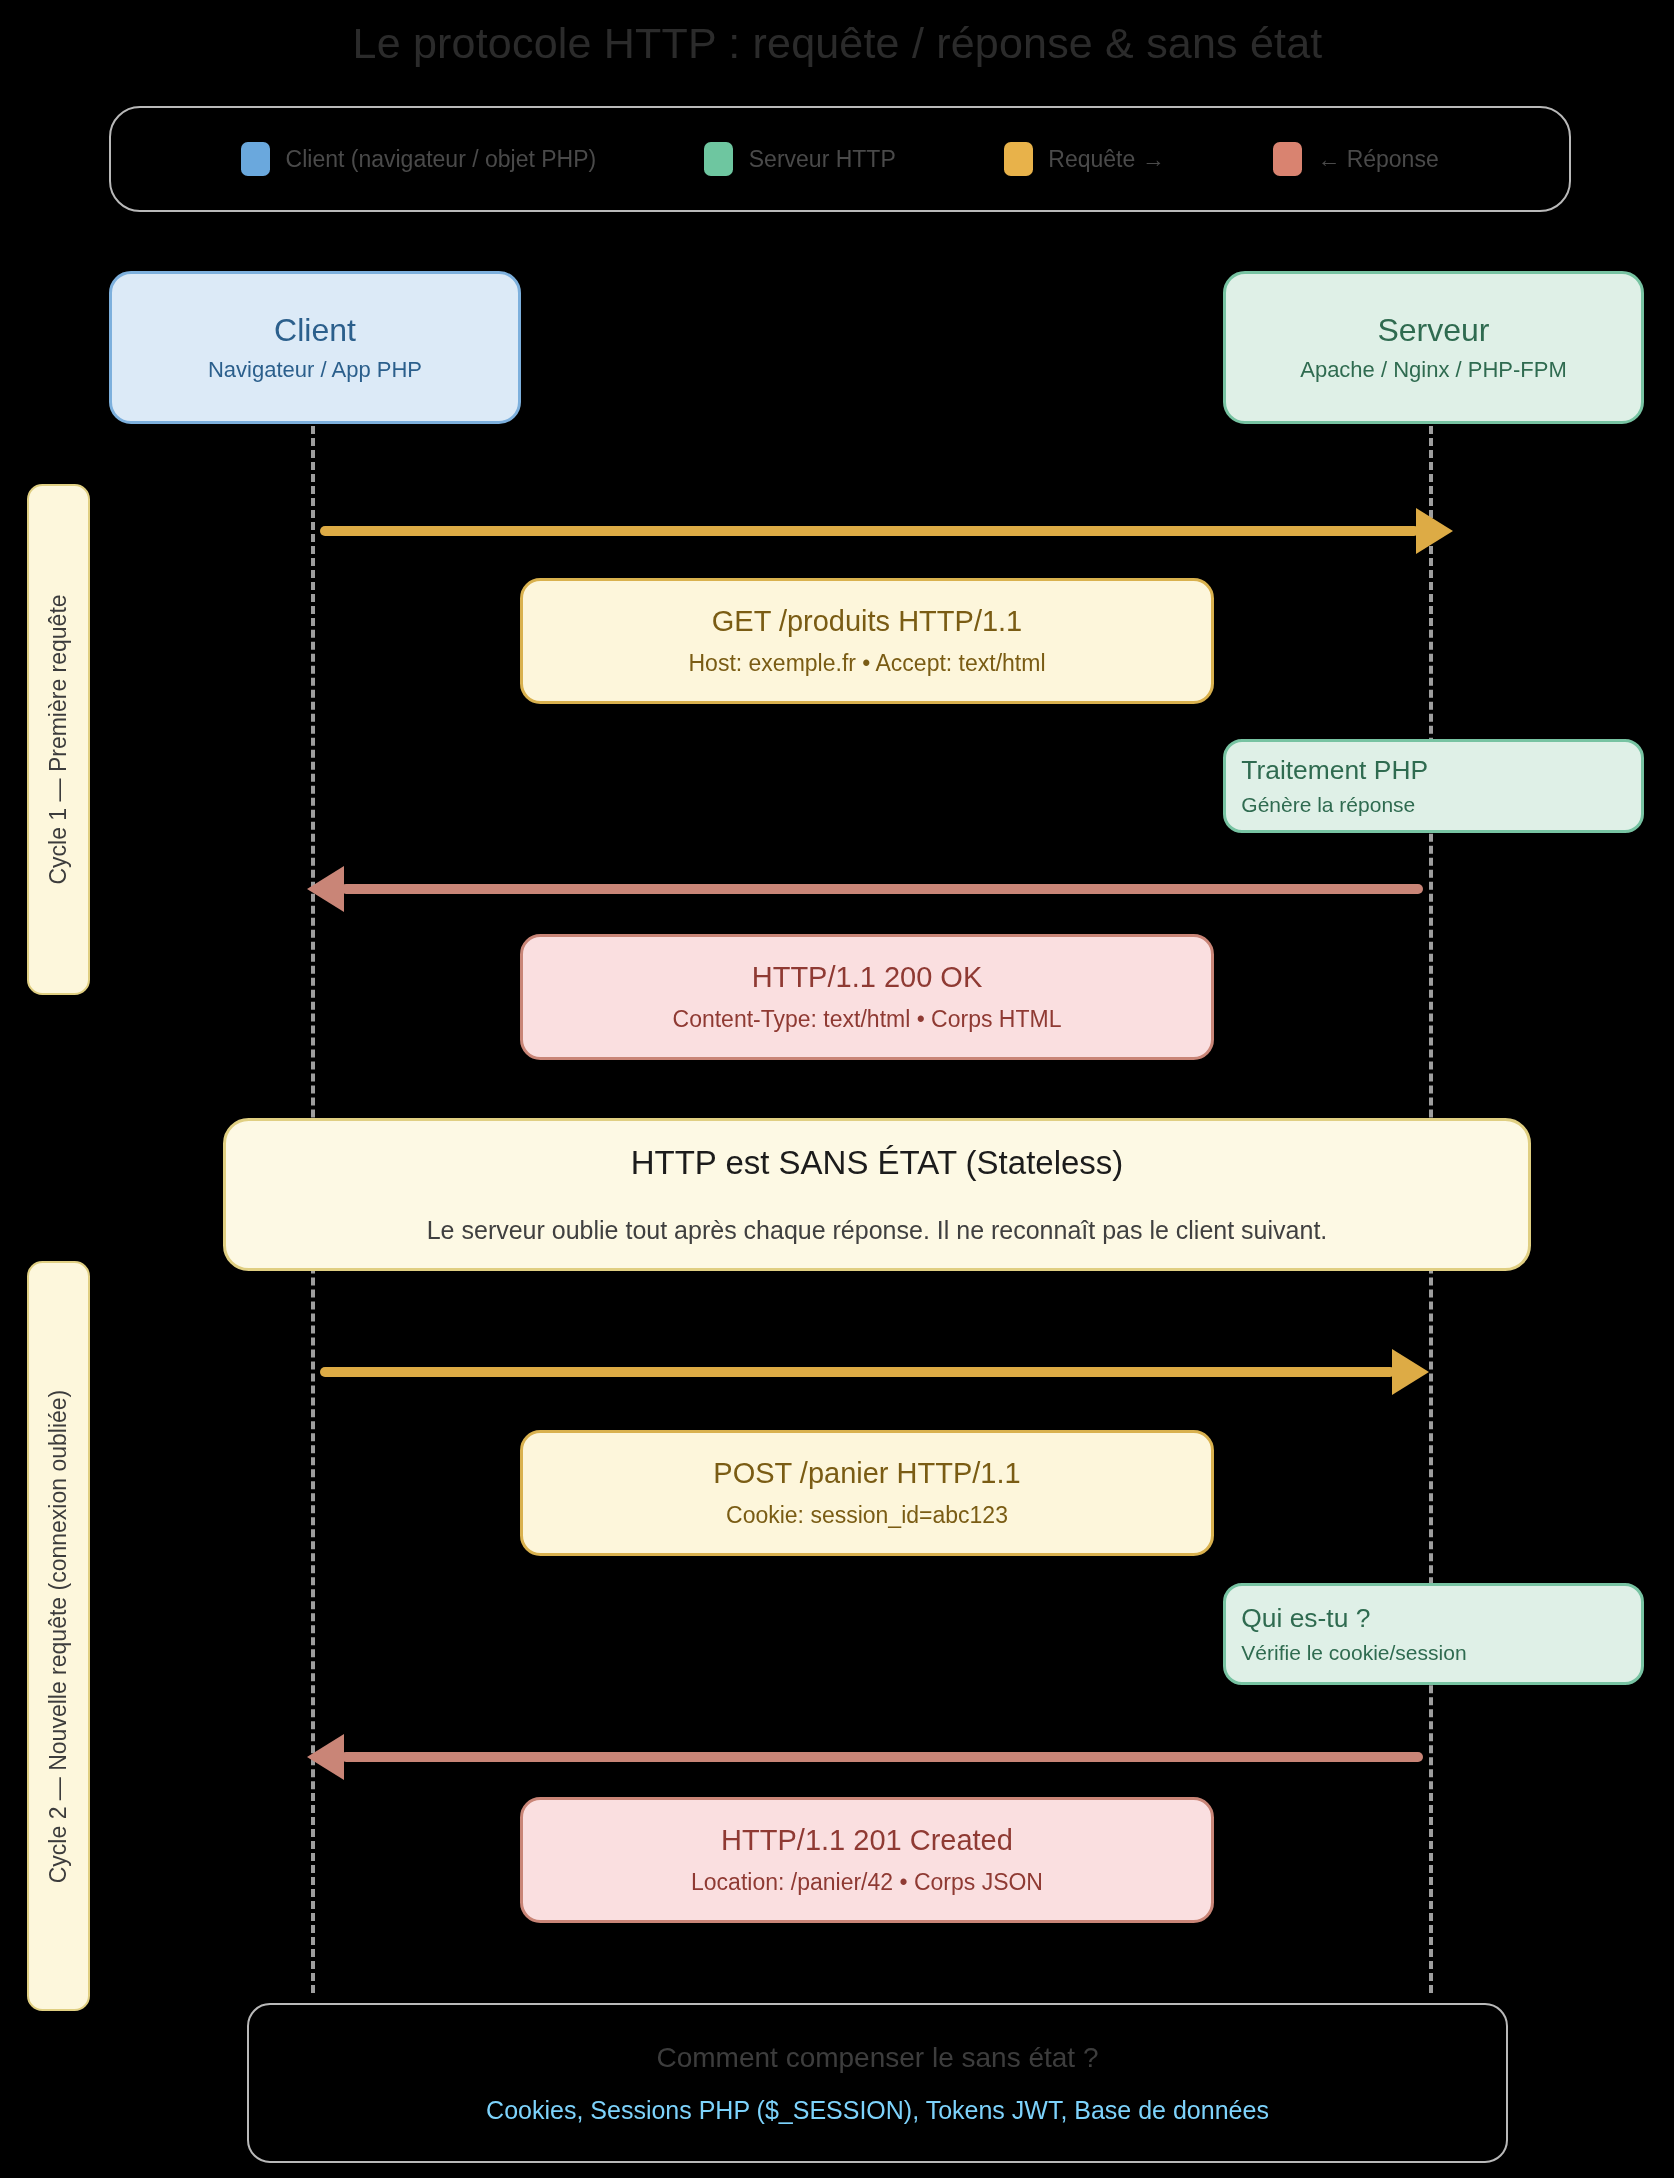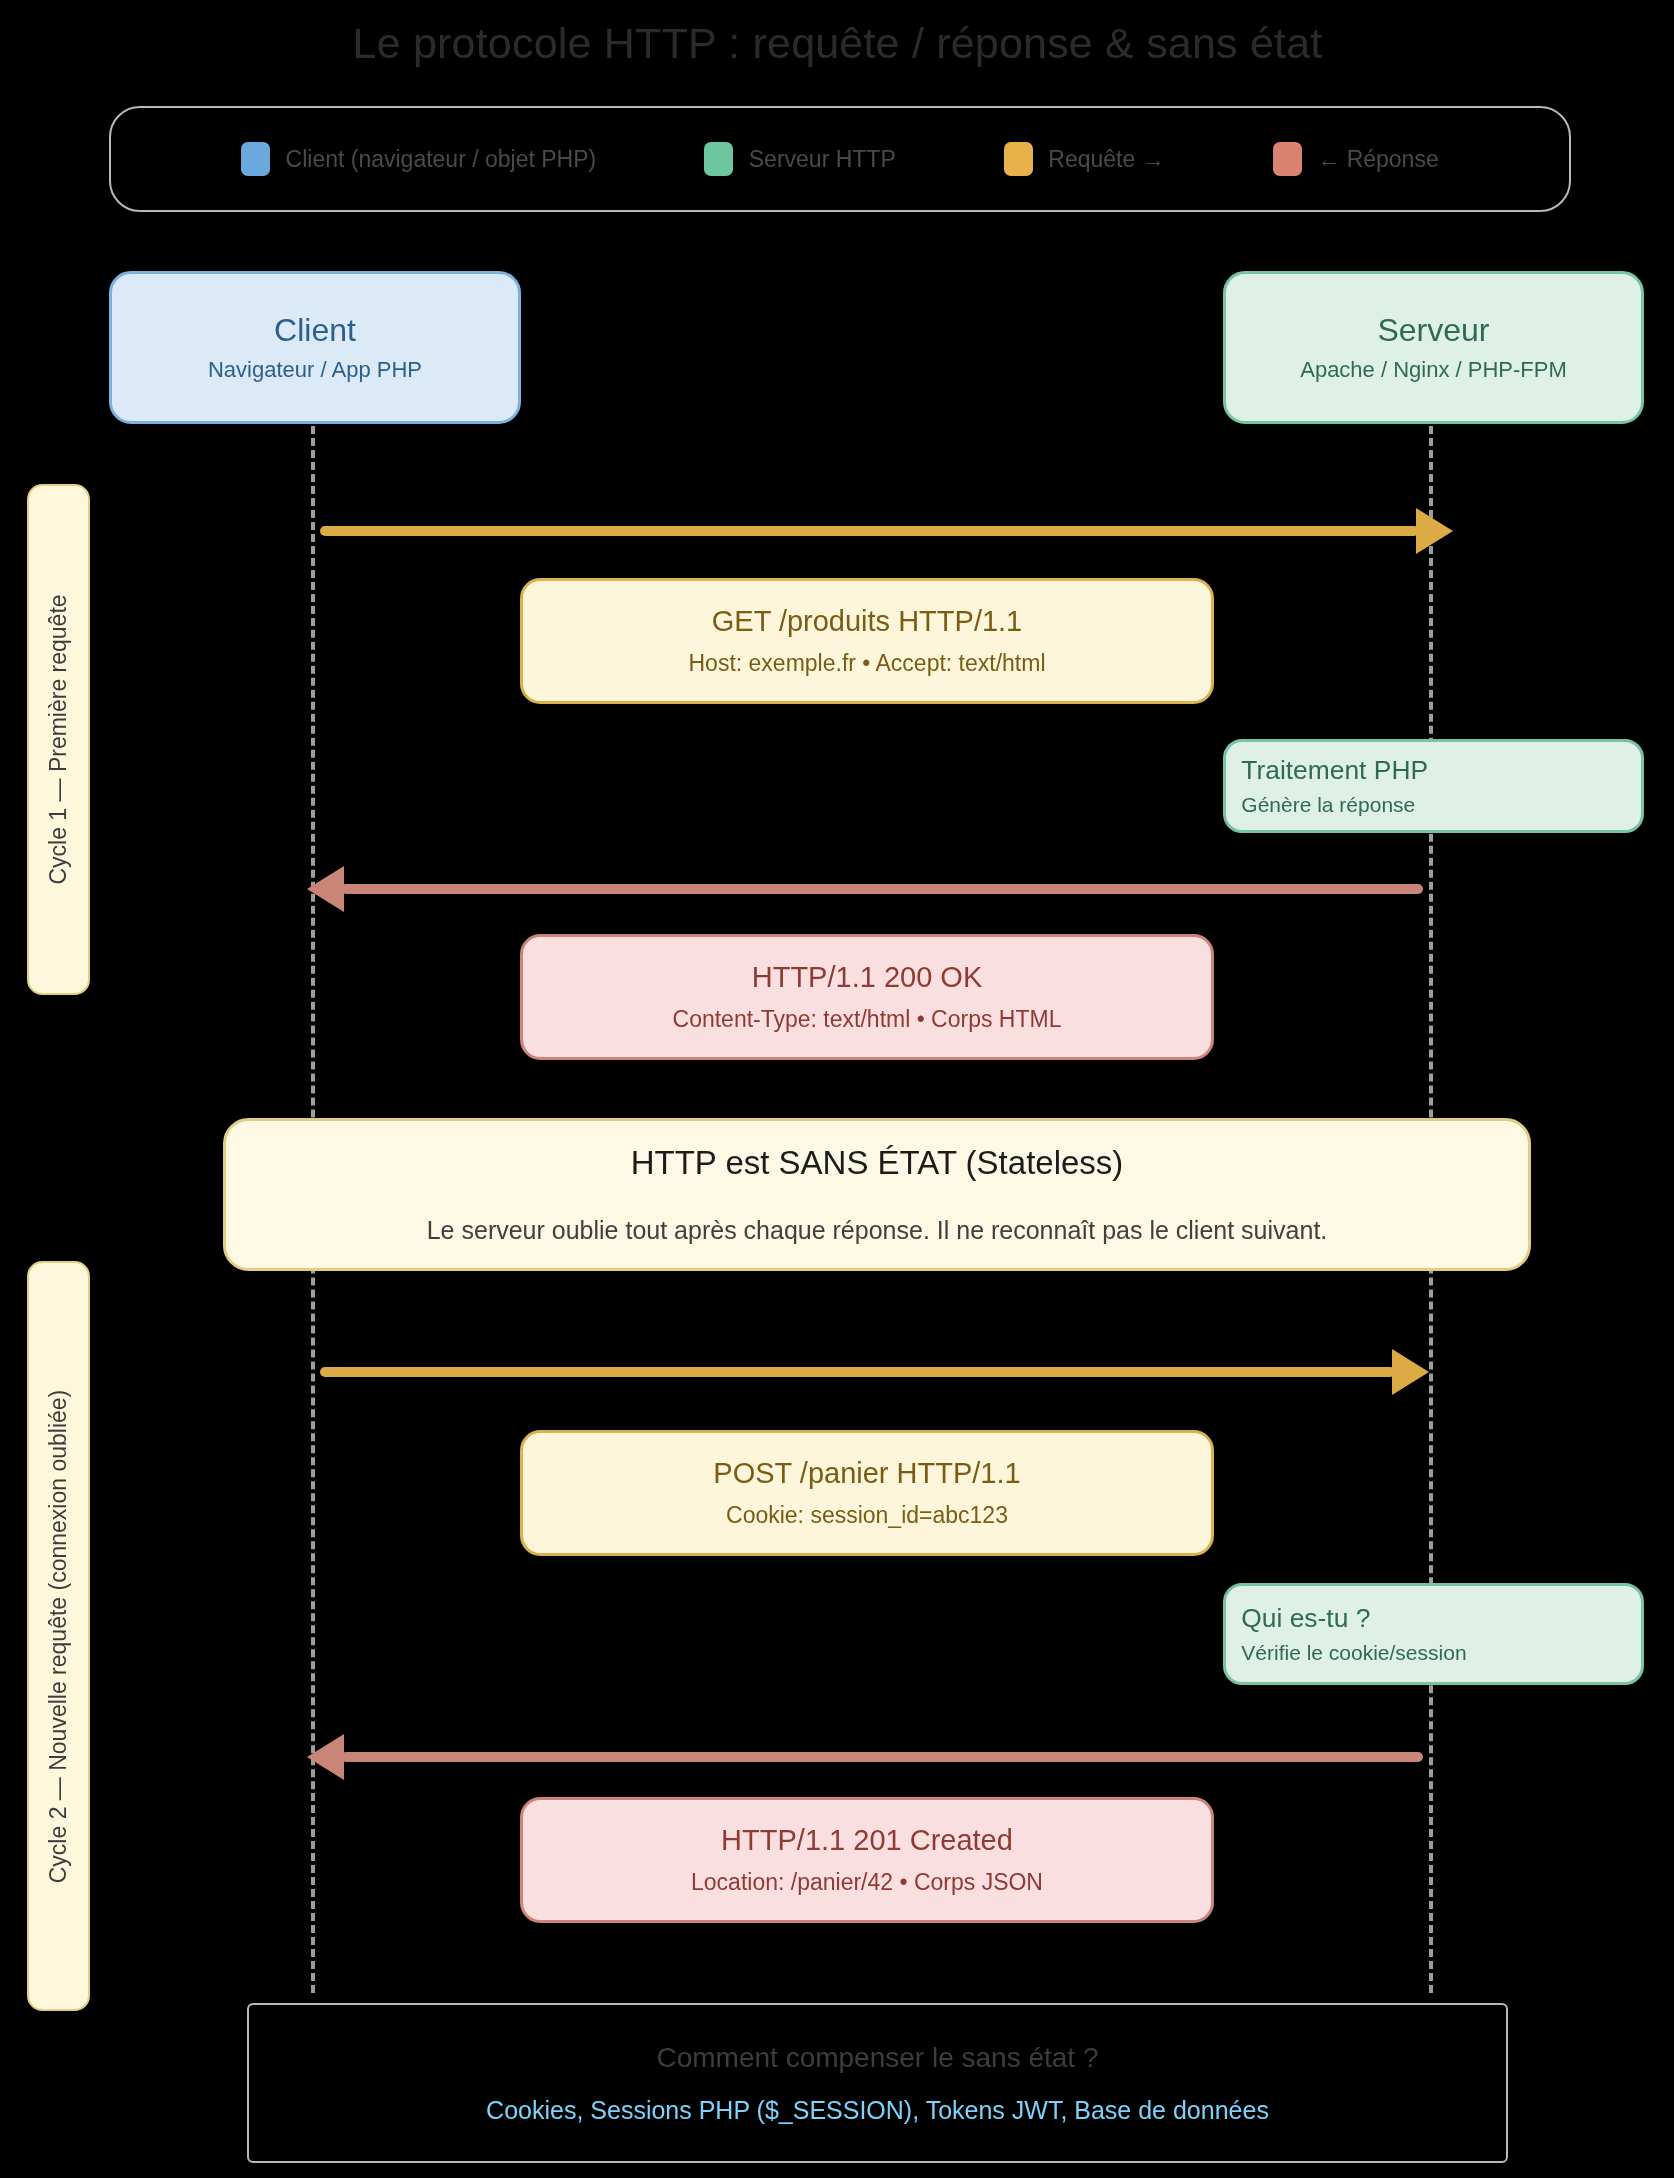--- a/index.html
+++ b/index.html
@@ -249,21 +249,21 @@
   }
 
   
   #footer-box {
     position: absolute;
     left: 247px;
     top: 2003px;
     width: 1261px;
     height: 160px;
     border: 2.6px solid #b9b9b9;
-    border-radius: 6px;
+    border-radius: 23px;
     box-sizing: border-box;
     display: flex;
     flex-direction: column;
     align-items: center;
     justify-content: center;
     gap: 22px;
   }
   #footer-box .footer-title {
     font-size: 28px;
     color: #3d3d3d;

